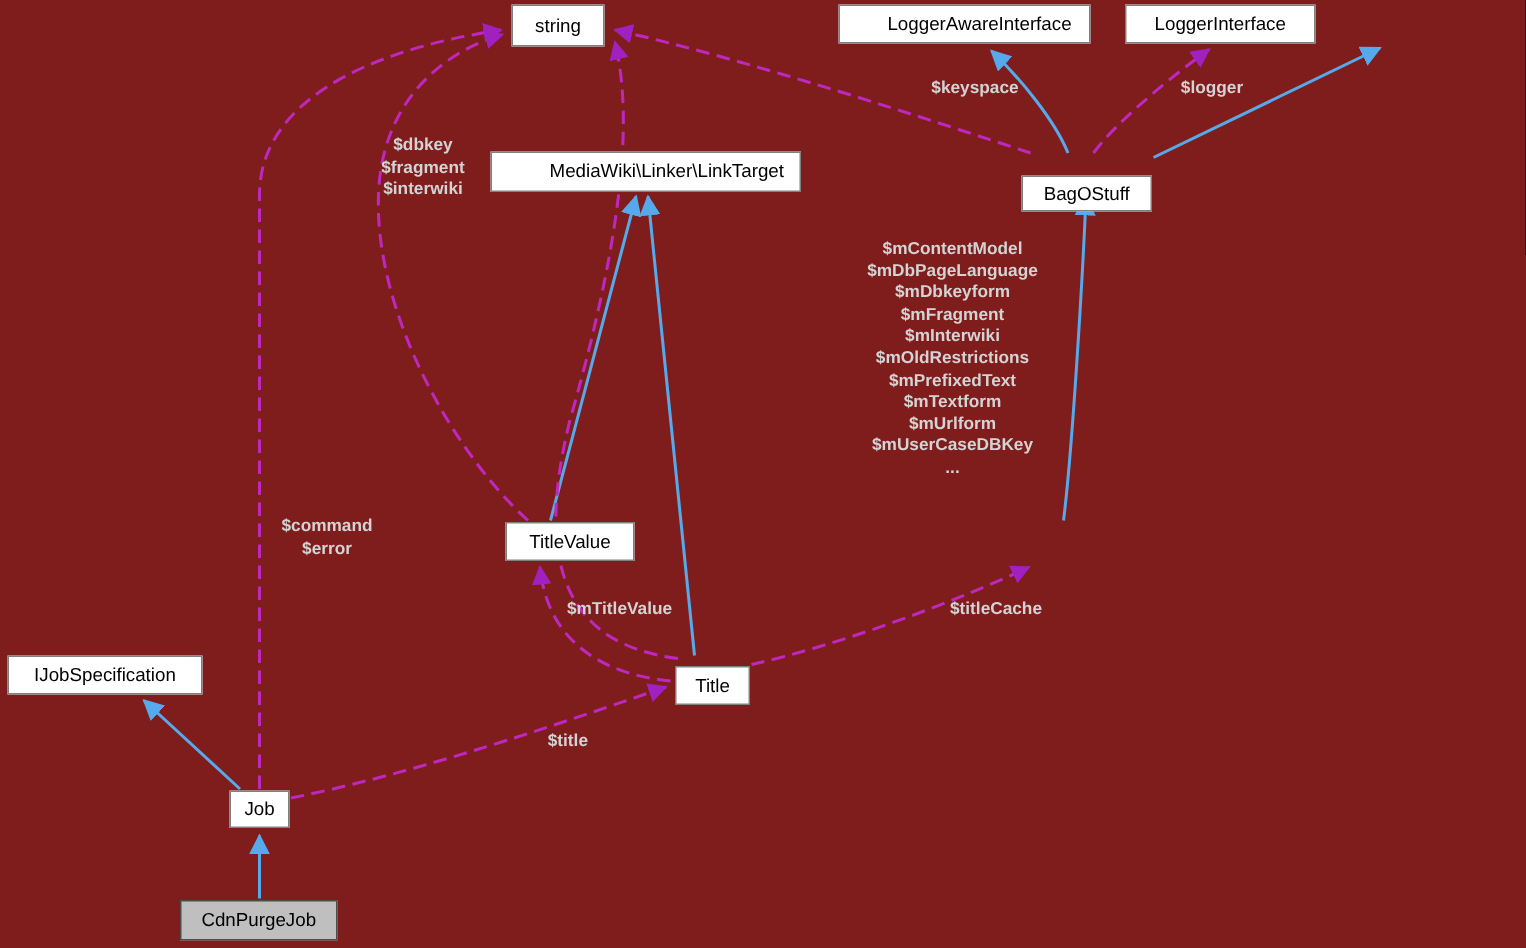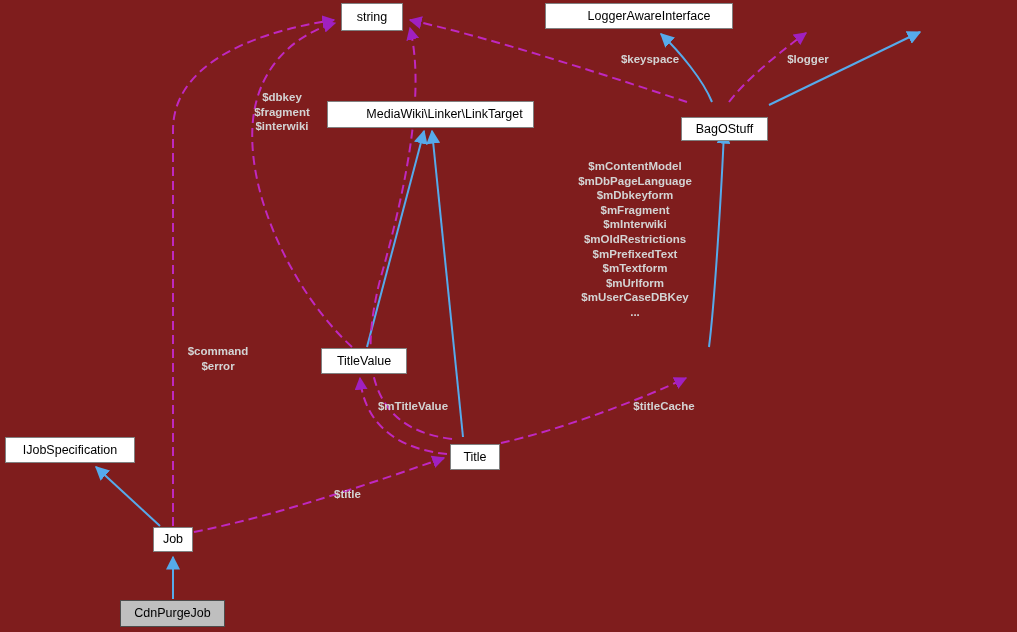--- a/index.html
+++ b/index.html
@@ -68,27 +68,30 @@
       <path d="M 194 532 C 280 515 380 480 444 458"></path>
     </g>
   </svg>
 
   <div class="node" id="n-string" style="left: 341px; top: 3px; width: 62px; height: 28px;">
       <span>string</span>
     </div>
   <div class="node" id="n-linktarget" style="left: 327px; top: 101px; width: 207px; height: 27px; padding-left: 28px;">
       <span>MediaWiki\Linker\LinkTarget</span>
     </div>
-  <div class="node" id="n-loggeraware" style="left: 545px; top: 3px; width: 188px; height: 26px; padding-left: 20px;">
+  <div class="node" id="n-loggeraware" style="left: 559px; top: 3px; width: 168px; height: 26px; padding-left: 20px;">
       <span>LoggerAwareInterface</span>
+    </div>
+  <div class="node" id="n-loggerinterface" style="left: 750px; top: 3px; width: 127px; height: 26px;">
+      <span>LoggerInterface</span>
     </div>
   <div class="node" id="n-bagostuff" style="left: 681px; top: 117px; width: 87px; height: 24px;">
       <span>BagOStuff</span>
     </div>
-  <div class="node" id="n-titlevalue" style="left: 321px; top: 348px; width: 86px; height: 26px; justify-content: center;">
+  <div class="node" id="n-titlevalue" style="left: 337px; top: 348px; width: 86px; height: 26px; justify-content: center;">
       <span>TitleValue</span>
     </div>
   <div class="node" id="n-title" style="left: 450px; top: 444px; width: 50px; height: 26px;">
       <span>Title</span>
     </div>
   <div class="node" id="n-ijobspecification" style="left: 5px; top: 437px; width: 130px; height: 26px;">
       <span>IJobSpecification</span>
     </div>
   <div class="node" id="n-job" style="left: 153px; top: 527px; width: 40px; height: 25px;">
       <span>Job</span>
@@ -110,15 +113,15 @@
 $mFragment
 $mInterwiki
 $mOldRestrictions
 $mPrefixedText
 $mTextform
 $mUrlform
 $mUserCaseDBKey
 ...</div>
   <div class="elabel" id="l-5" style="left: 365px; top: 399px; width: 96px; text-align: center;">$mTitleValue</div>
   <div class="elabel" id="l-6" style="left: 620px; top: 399px; width: 88px; text-align: center;">$titleCache</div>
-  <div class="elabel" id="l-7" style="left: 334px; top: 487px; width: 58px; text-align: left;">$title</div>
+  <div class="elabel" id="l-7" style="left: 334px; top: 487px; width: 58px; text-align: right;">$title</div>
 
 </div>
 
 </body></html>

